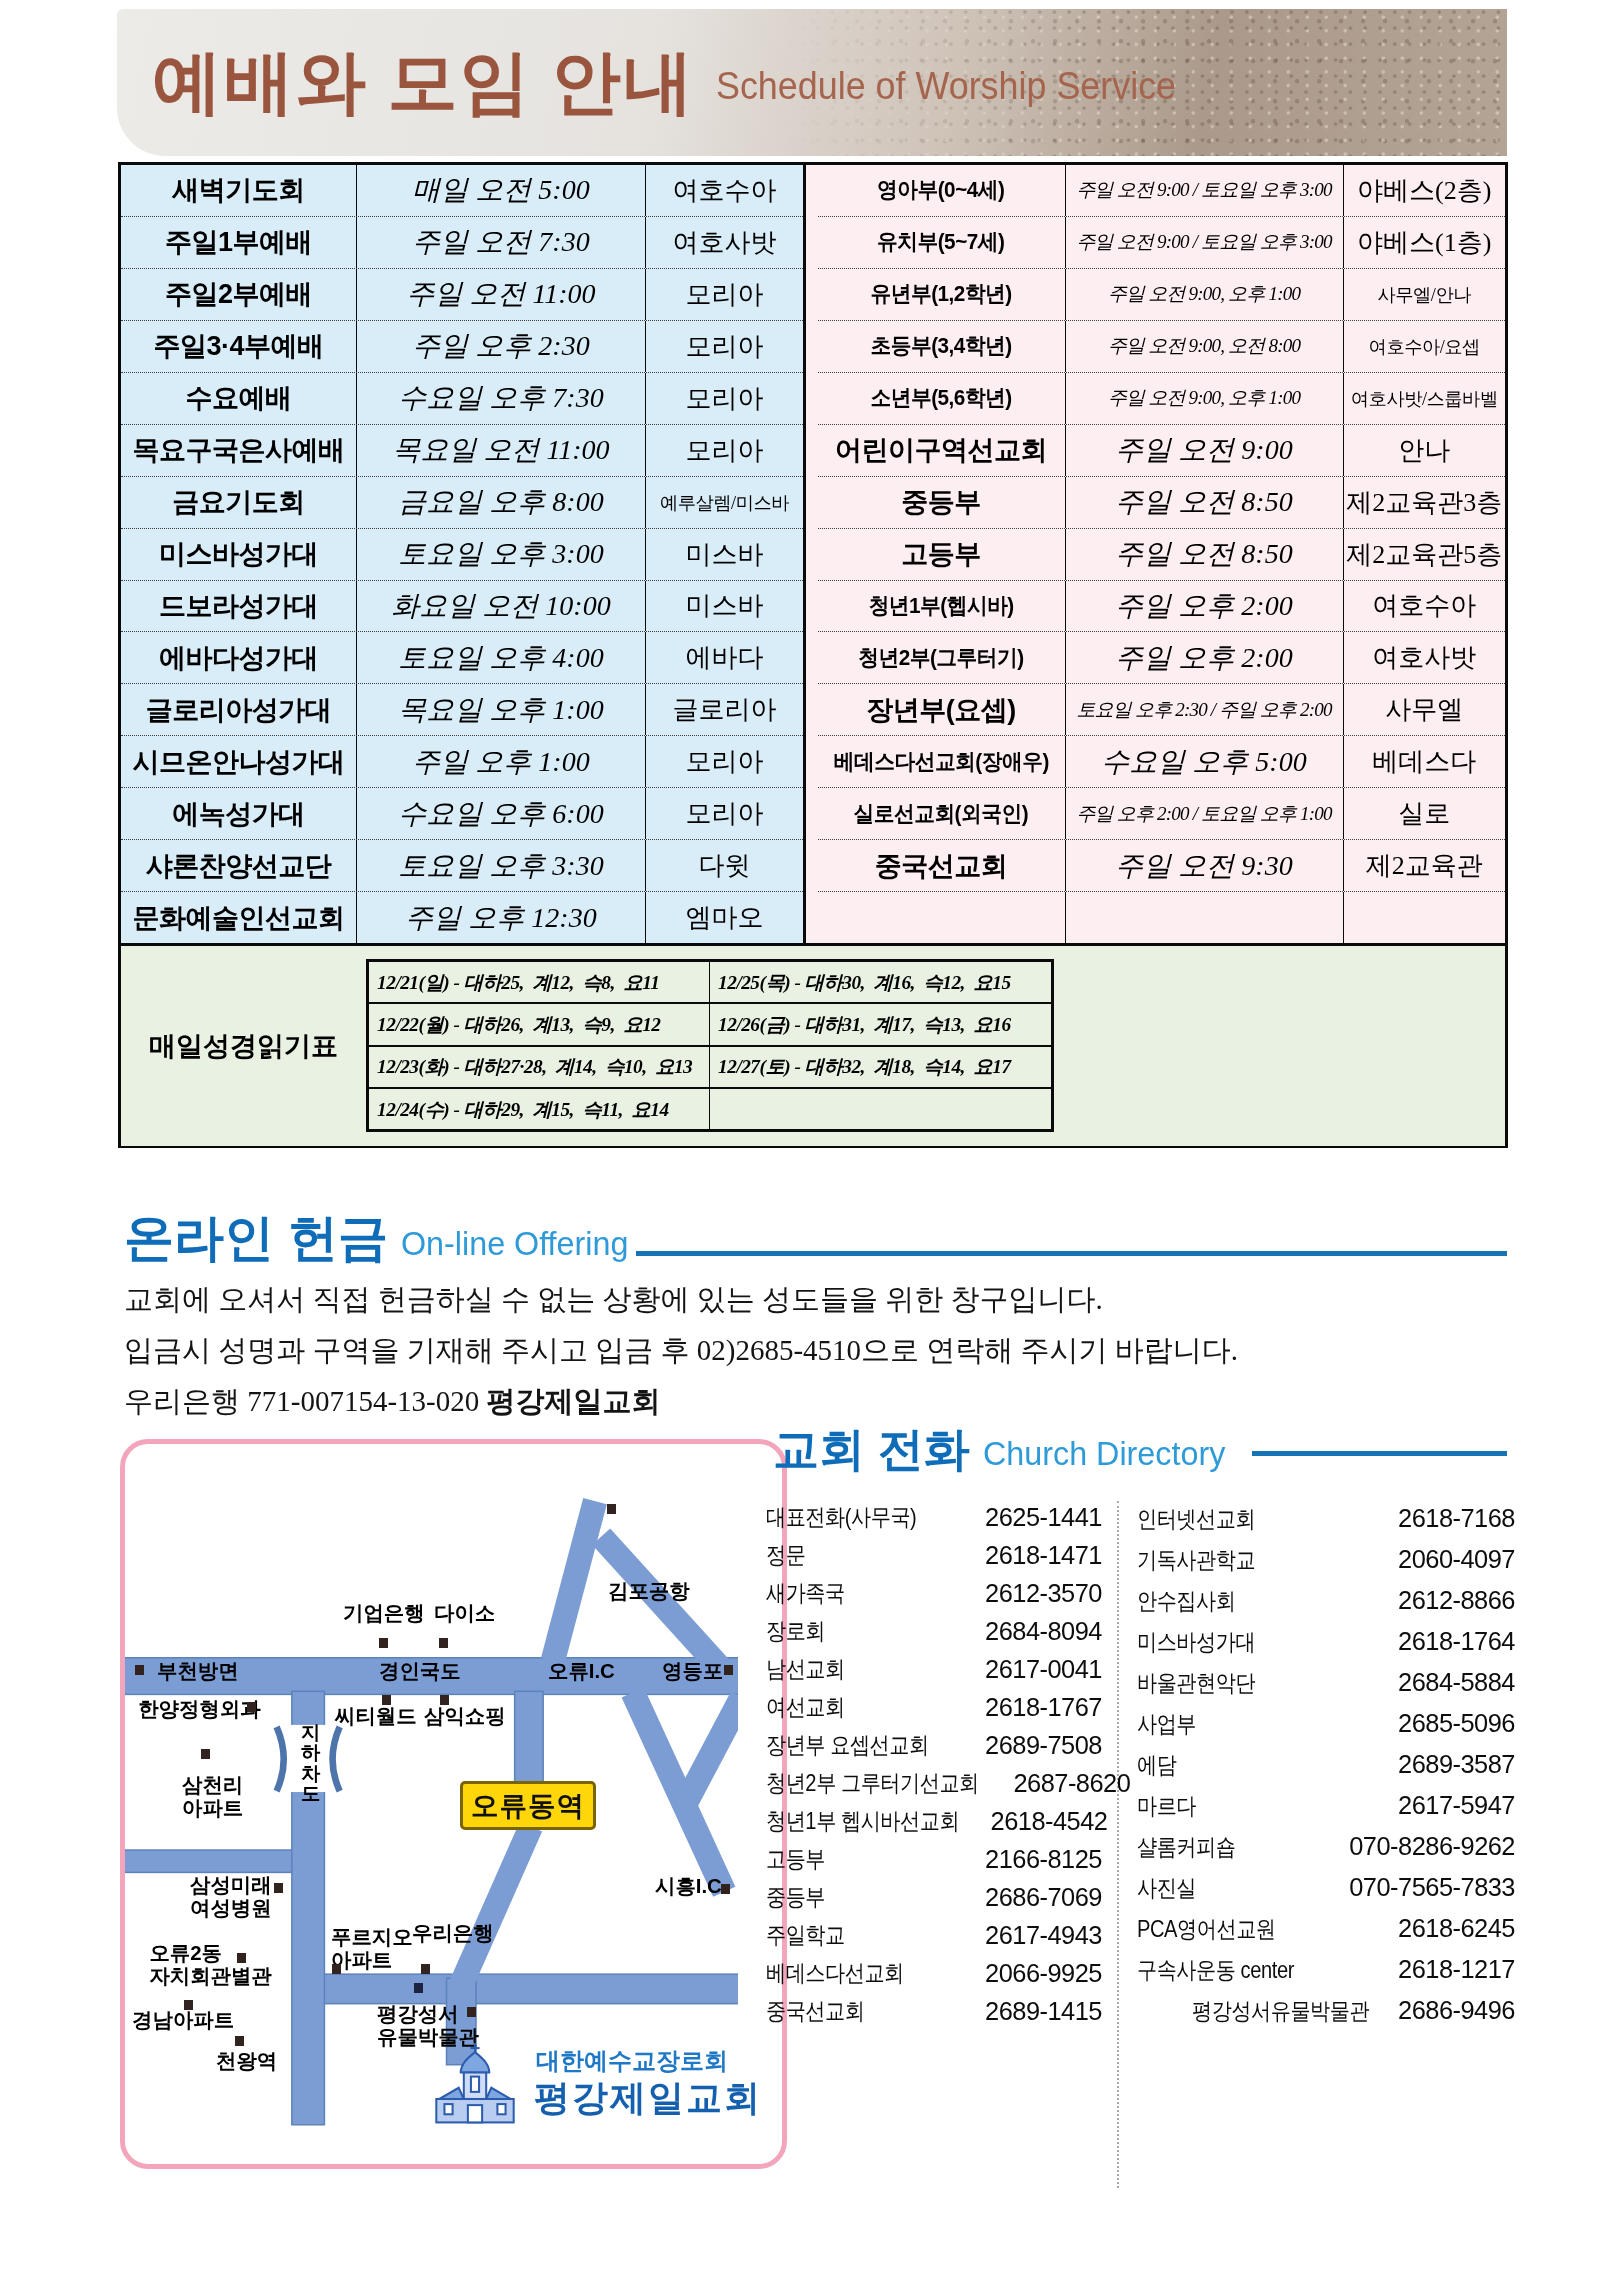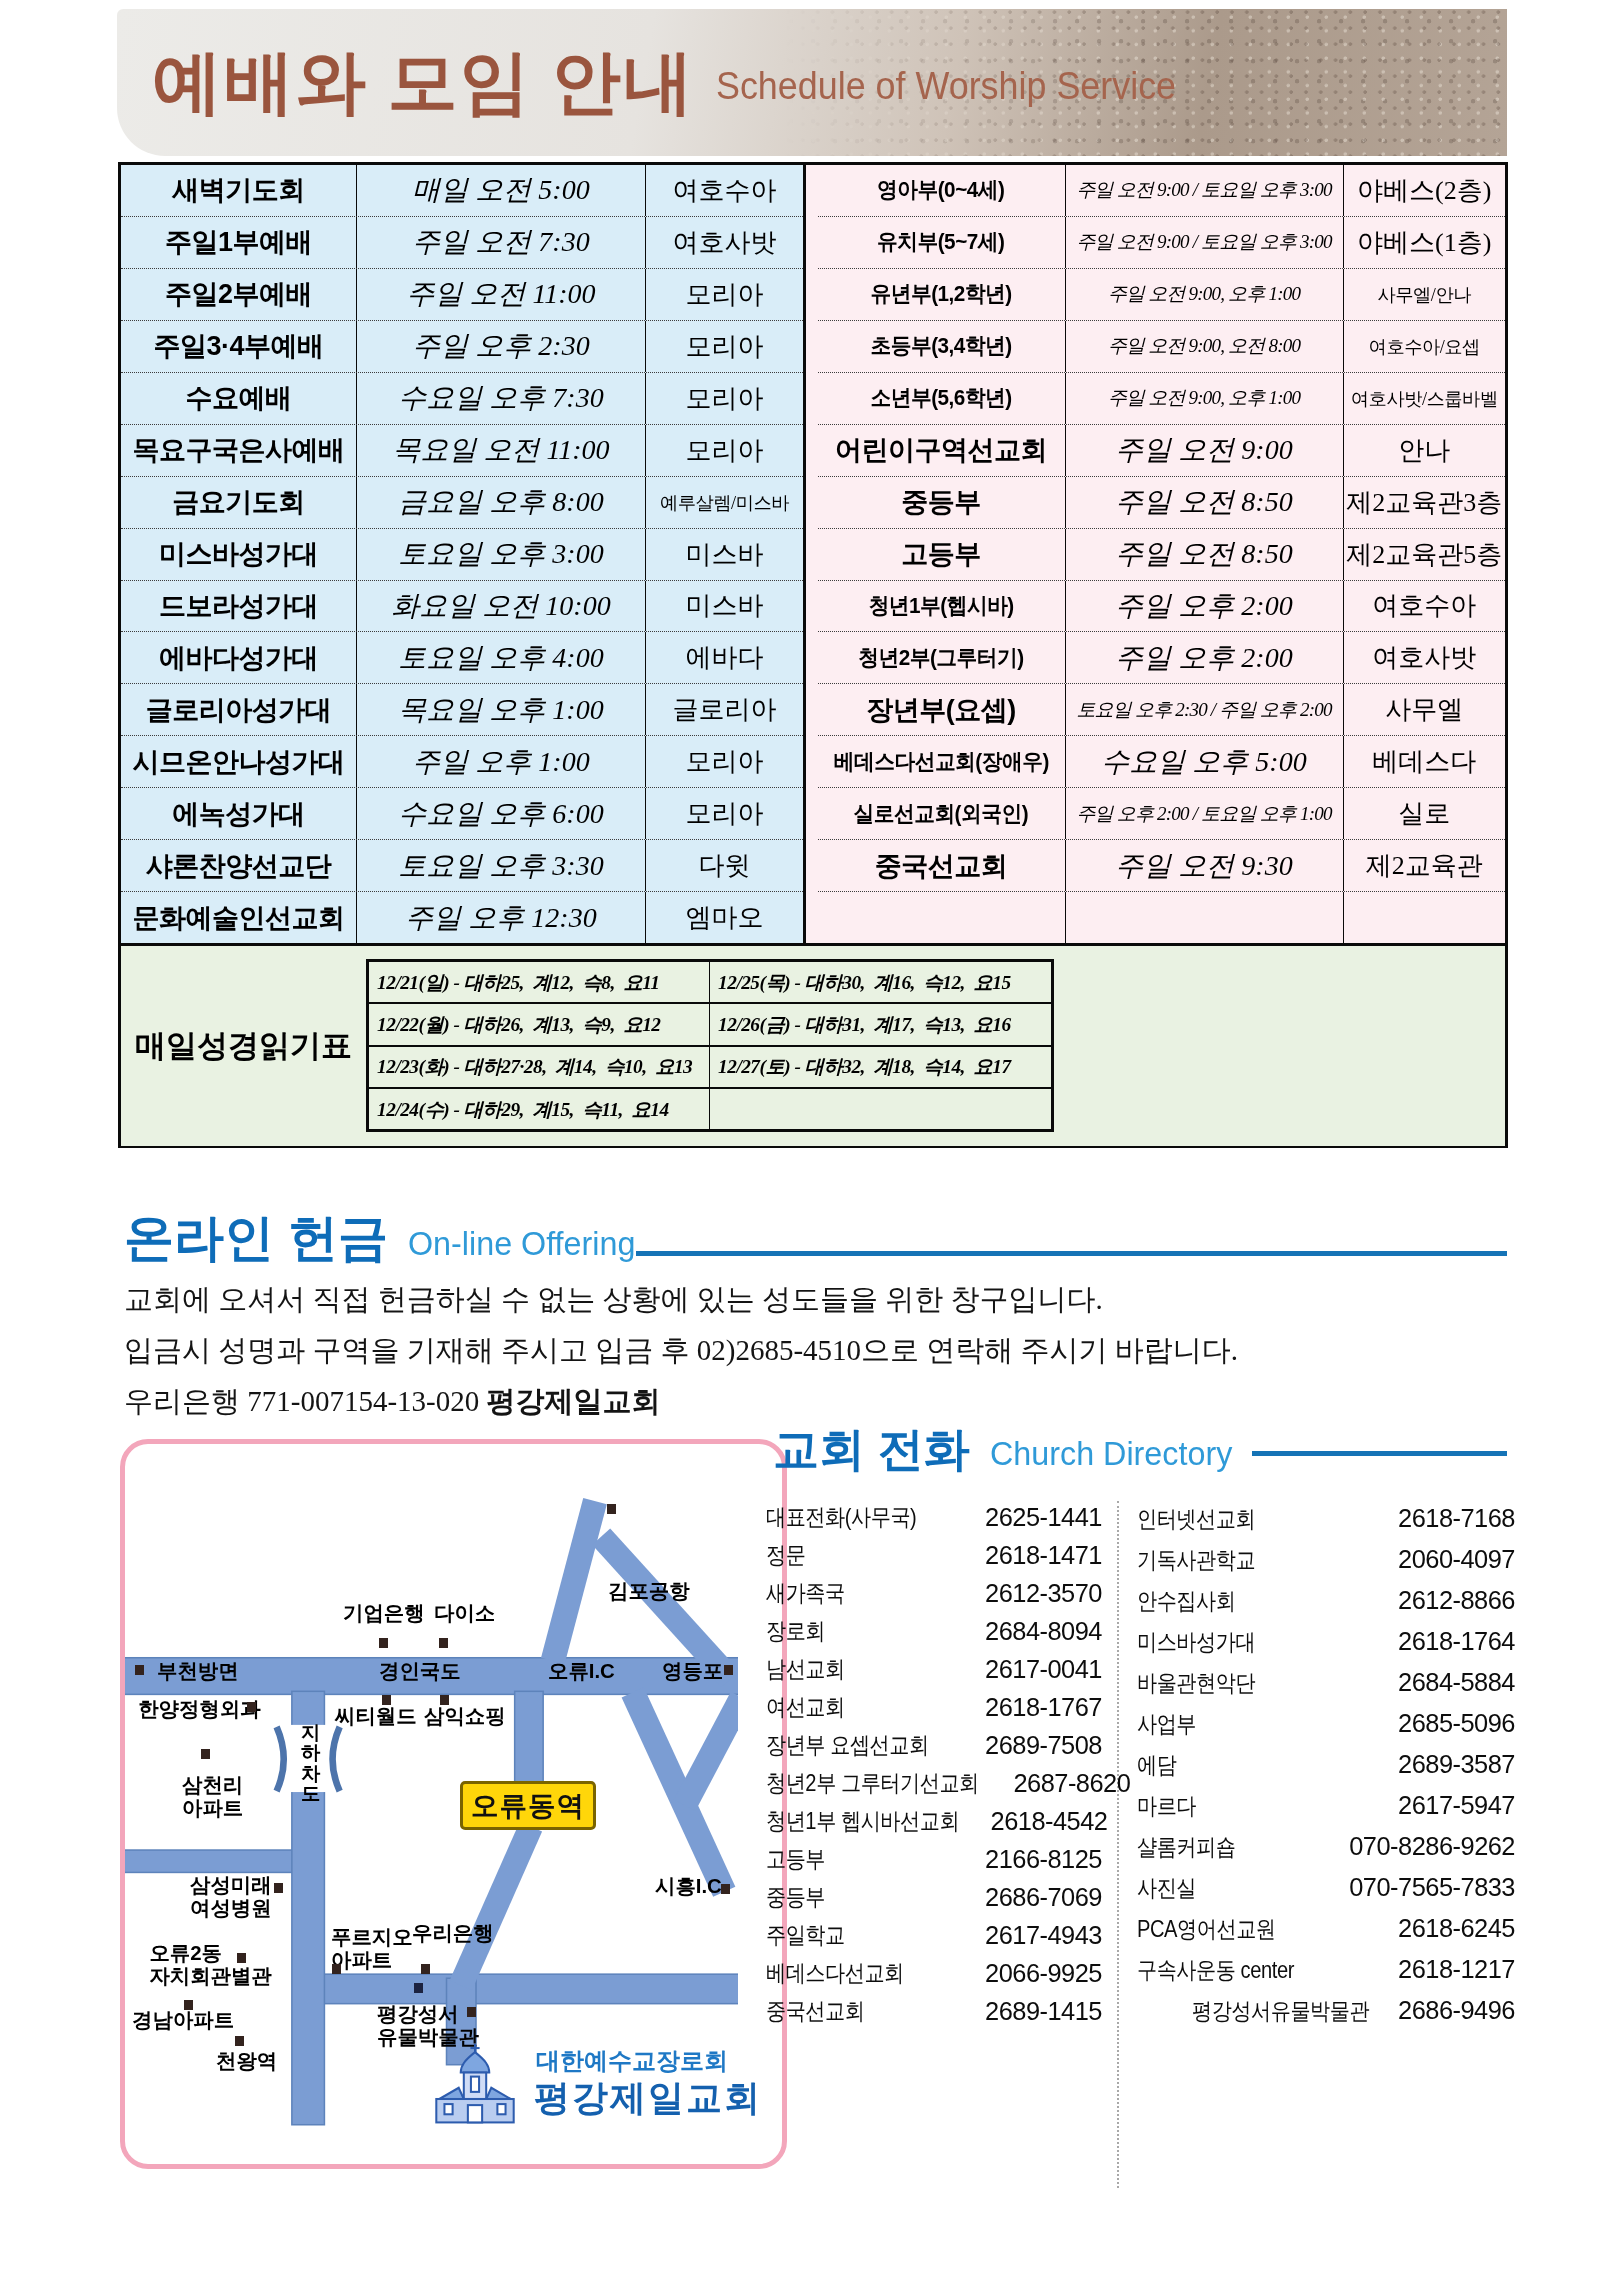--- a/index.html
+++ b/index.html
@@ -37,31 +37,31 @@
   .cell.c1,.cell.c2{border-right:1.5px solid #0a0a0a;}
   .cname{font-size:27px;font-weight:700;color:#000;letter-spacing:-0.5px;}
   .cname.long{font-size:22px;transform:scaleX(.94);}
   .ctime{font-family:"Liberation Serif",serif;font-style:italic;font-size:28px;color:#000;}
   .ctime.small{font-size:19px;letter-spacing:-0.8px;}
   .cplace{font-family:"Liberation Serif",serif;font-size:26px;color:#000;}
   .cplace.small{font-size:18.3px;letter-spacing:-0.5px;}
   
   .green{position:relative;height:200px;background:#e9f2e2;border-top:3.1px solid #0a0a0a;}
   .bible-label{position:absolute;left:0;top:0;width:245px;height:100%;display:flex;
-    align-items:center;justify-content:center;font-size:31px;font-weight:700;color:#000;}
+    align-items:center;justify-content:center;font-size:27px;font-weight:700;color:#000;}
   .bible{position:absolute;left:245px;top:13.2px;width:688px;height:173px;
     border:3.1px solid #0a0a0a;box-sizing:border-box;display:flex;flex-direction:column;background:#e9f2e2;}
   .brow{flex:1;display:grid;grid-template-columns:1fr 1fr;}
   .brow:not(:last-child){border-bottom:2.5px solid #0a0a0a;}
   .bcell{display:flex;align-items:center;padding-left:8.1px;white-space:pre;
     font-family:"Liberation Serif",serif;font-style:italic;font-weight:700;
     font-size:19.3px;letter-spacing:-0.5px;color:#000;overflow:hidden;}
   .bcell.b1{border-right:1px solid #0a0a0a;}
   
-  .sec-head{position:absolute;display:flex;align-items:baseline;white-space:nowrap;gap:7px;}
+  .sec-head{position:absolute;display:flex;align-items:baseline;white-space:nowrap;}
   .sec-head .hko{font-weight:700;color:#0e6cb8;}
   .sec-head .hen{color:#2f9ad8;margin-left:13.2px;transform:scaleX(.95);transform-origin:left center;}
   .hline{position:absolute;height:4.6px;background:#1573b6;}
   
   .off-line{position:absolute;left:124px;font-family:"Liberation Serif",serif;
     font-size:29px;color:#141414;white-space:nowrap;}
   .off-line b{font-weight:700;}
   
   .map{position:absolute;left:120px;top:1439px;width:613px;height:720px;background:#fff;
     border:5.1px solid #f3a6bb;border-radius:28px;overflow:hidden;padding-left:44px;}

